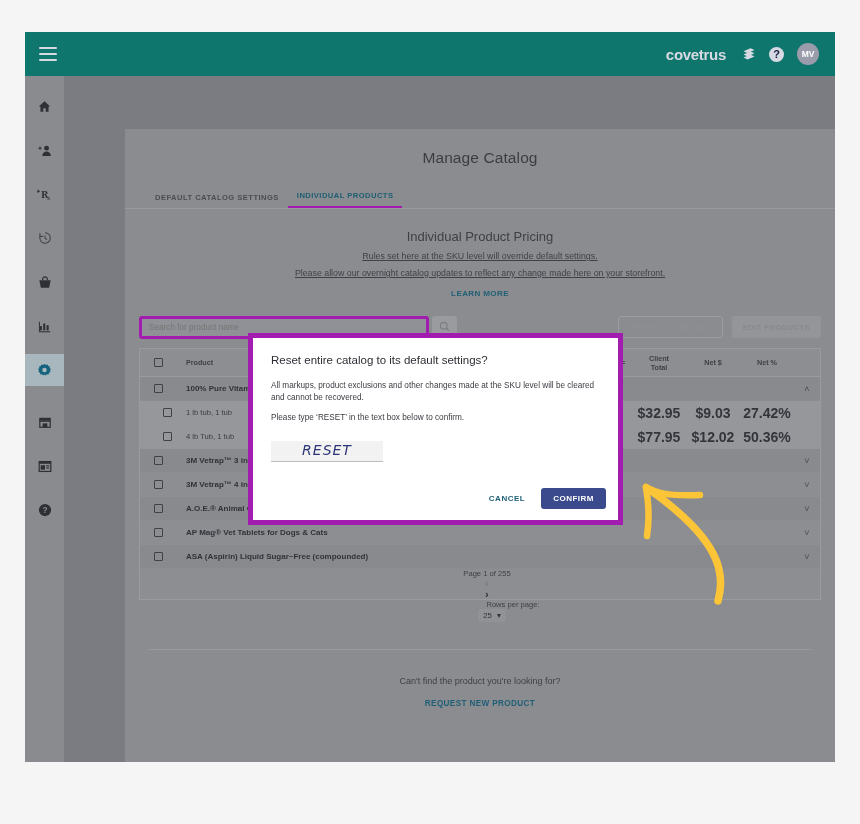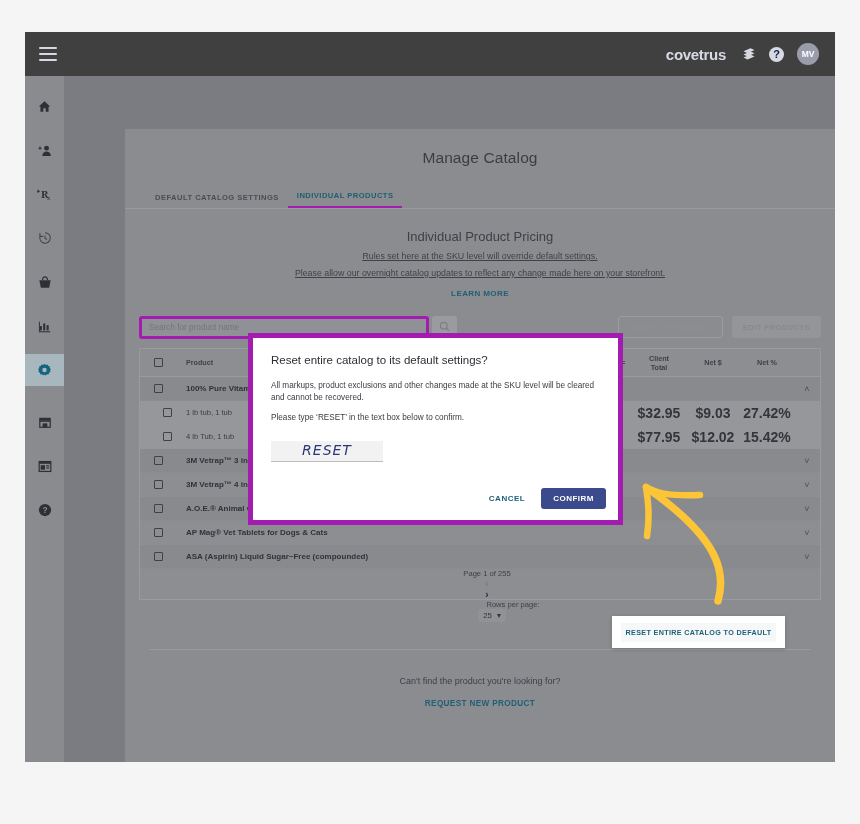--- a/index.html
+++ b/index.html
@@ -21,21 +21,21 @@
     left: 25px; top: 32px;
     width: 810px; height: 730px;
     background: #85868a;
     overflow: hidden;
   }
 
   
   #topbar {
     position: absolute; left: 0; top: 0;
     width: 810px; height: 44px;
-    background: #404040;
+    background: #0f766e;
     display: flex; align-items: center; gap: 41px;
   }
   #hamburger {
     margin-left: 14px;
     width: 18px; height: 14px;
     display: flex; flex-direction: column; justify-content: space-between;
     cursor: pointer;
   }
   #hamburger span { display:block; height: 2px; background: #d7d9e2; border-radius: 1px; }
   #topbar-right {
@@ -533,21 +533,21 @@
               <div class="trow sub">
                 <div class="col-check sub-indent">
                   <div class="cellbox"></div>
                 </div>
                 <div class="name col-prod">4 lb Tub, 1 tub</div>
                 <div class="col-mid"></div>
                 <div class="num" style="width: 46px;">$3.00</div>
                 <div style="width: 18px;"></div>
                 <div class="num col-num">$77.95</div>
                 <div class="num col-num">$12.02</div>
-                <div class="num col-num">15.42%</div>
+                <div class="num col-num">50.36%</div>
                 <div class="caret col-caret"></div>
               </div>
               <div class="trow shade">
                 <div class="col-check">
                   <div class="cellbox"></div>
                 </div>
                 <div class="name col-prod">3M Vetrap™ 3 inch</div>
                 <div class="col-mid"></div>
                 <div class="num" style="width: 46px;"></div>
                 <div style="width: 18px;"></div>
@@ -624,23 +624,20 @@
         <div id="footer">
           <div class="hr"></div>
           <p>Can't find the product you're looking for?</p>
           <span id="request-link">REQUEST NEW PRODUCT</span>
         </div>
 
       </div>
     </div>
   </div>
 
-  <div id="tooltip">
-    <div class="inner">RESET ENTIRE CATALOG TO DEFAULT</div>
-  </div>
 
   <div id="arrow-anno">
     <svg width="190" height="165" viewBox="0 0 190 165">
       <path d="M118 133 C126 105 120 72 50 22" stroke="#fcc537" stroke-width="7.5" fill="none" stroke-linecap="round"></path>
       <path d="M46 19 C56 25 66 28 100 27" stroke="#fcc537" stroke-width="6.5" fill="none" stroke-linecap="round"></path>
       <path d="M46 19 C48 33 50 47 47 68" stroke="#fcc537" stroke-width="6.5" fill="none" stroke-linecap="round"></path>
     </svg>
   </div>
 
   <div id="modal">

